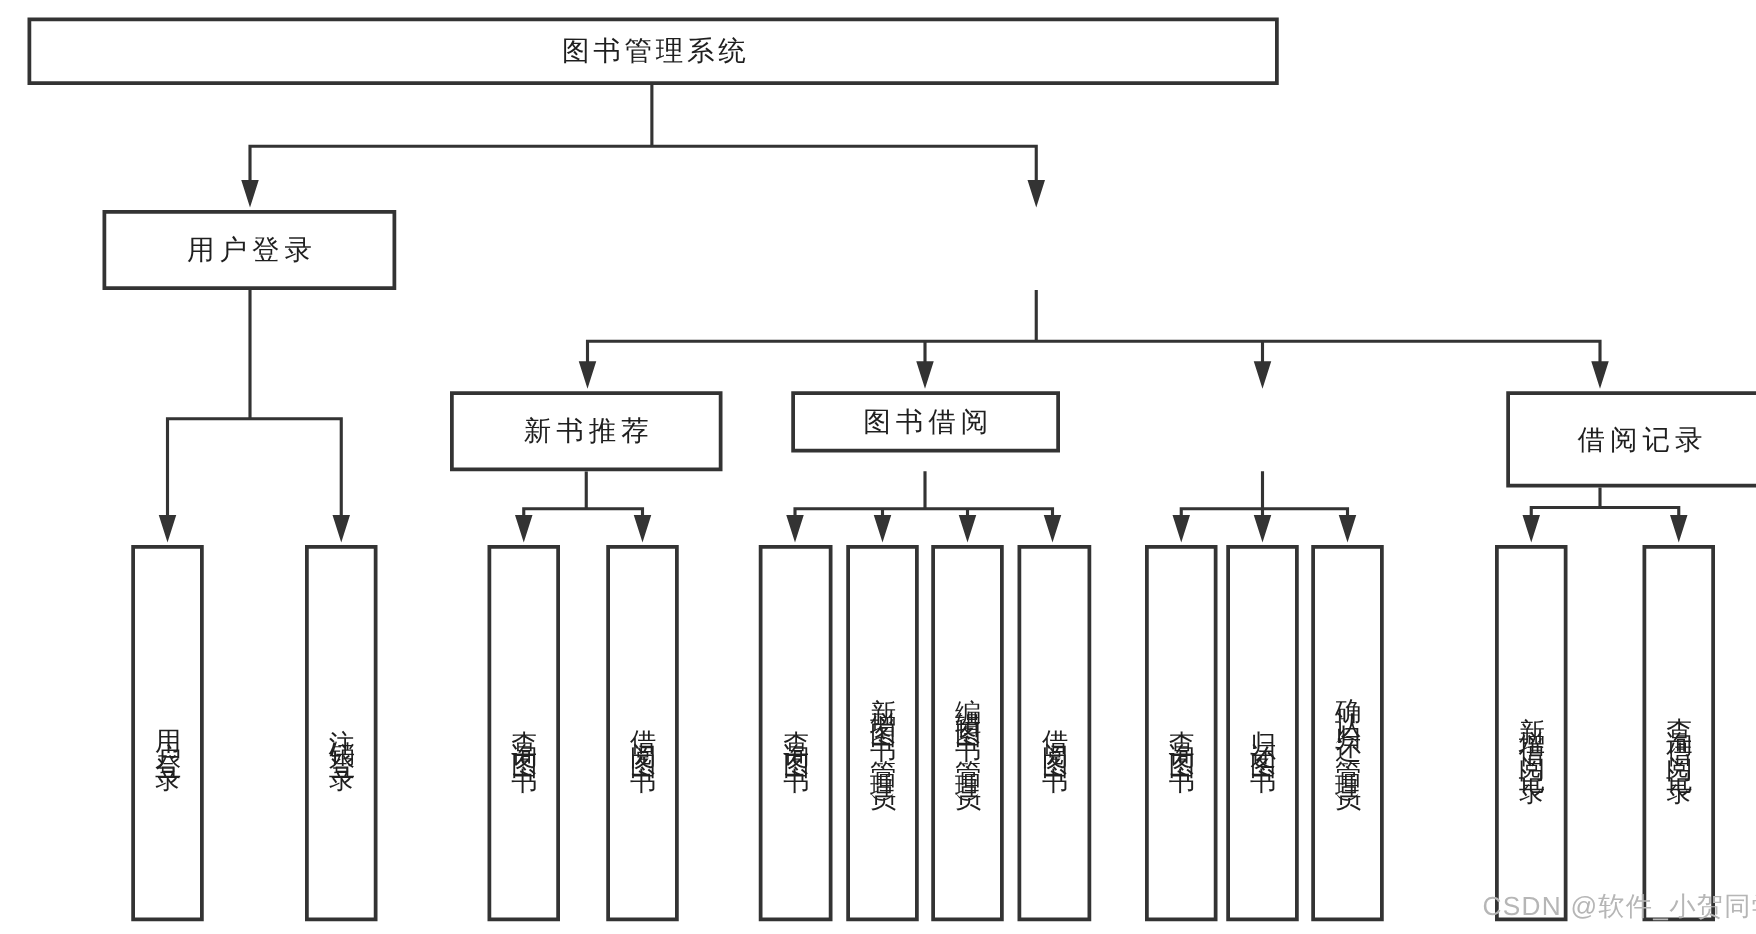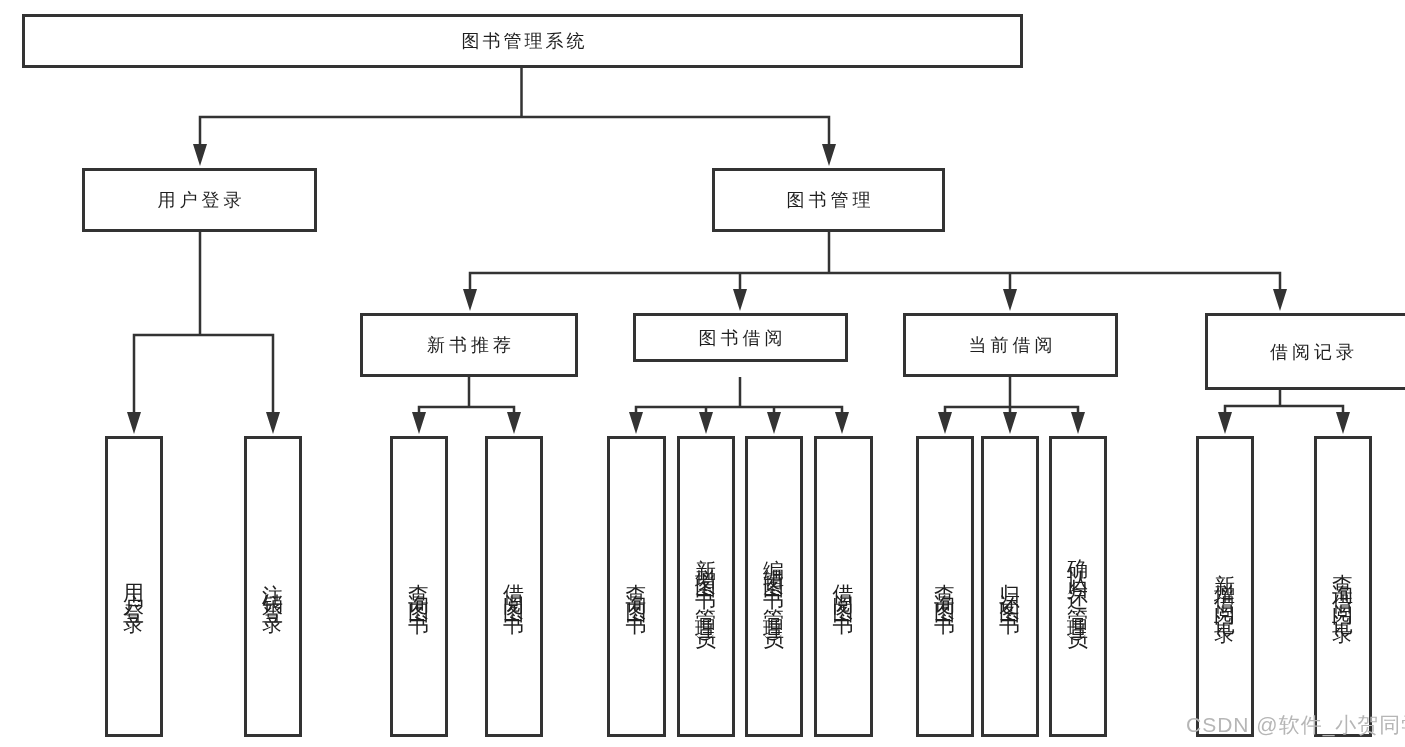--- a/index.html
+++ b/index.html
@@ -26,21 +26,21 @@
     position: absolute;
     box-sizing: border-box;
     border: 3px solid #333333;
     background: #ffffff;
     display: flex;
     align-items: center;
     justify-content: center;
     z-index: 2;
   }
   .node span {
-    font-size: 18px;
+    font-size: 22px;
     letter-spacing: 4px;
     padding-left: 4px; 
     white-space: nowrap;
   }
   .node.root span {
     letter-spacing: 3px;
   }
   .leaf {
     position: absolute;
     box-sizing: border-box;
@@ -134,33 +134,27 @@
       M1336 412 L1350 412 L1343 434 Z"></path>
   </svg>
 
   <div class="node root" style="left:22px; top:14px; width:1001px; height:54px;">
     <span>图书管理系统</span>
   </div>
 
   <div class="node" style="left:82px; top:168px; width:235px; height:64px;">
     <span>用户登录</span>
   </div>
-  <div class="node" style="left:712px; top:168px; width:233px; height:64px;">
-    <span>图书管理</span>
-  </div>
 
   <div class="node" style="left:360px; top:313px; width:218px; height:64px;text-align:center;">
     <span>新书推荐</span>
   </div>
   <div class="node" style="left:633px; top:313px; width:215px; height:49px;">
     <span>图书借阅</span>
   </div>
-  <div class="node" style="left:903px; top:313px; width:215px; height:64px;">
-    <span>当前借阅</span>
-  </div>
   <div class="node" style="left:1173px; top:313px; width:214px; height:77px;margin-left:32px;">
     <span>借阅记录</span>
   </div>
 
   <div class="leaf" style="left:105px; width:58px;">
     <span>用户登录</span>
   </div>
   <div class="leaf" style="left:244px; width:58px;">
     <span>注销登录</span>
   </div>

